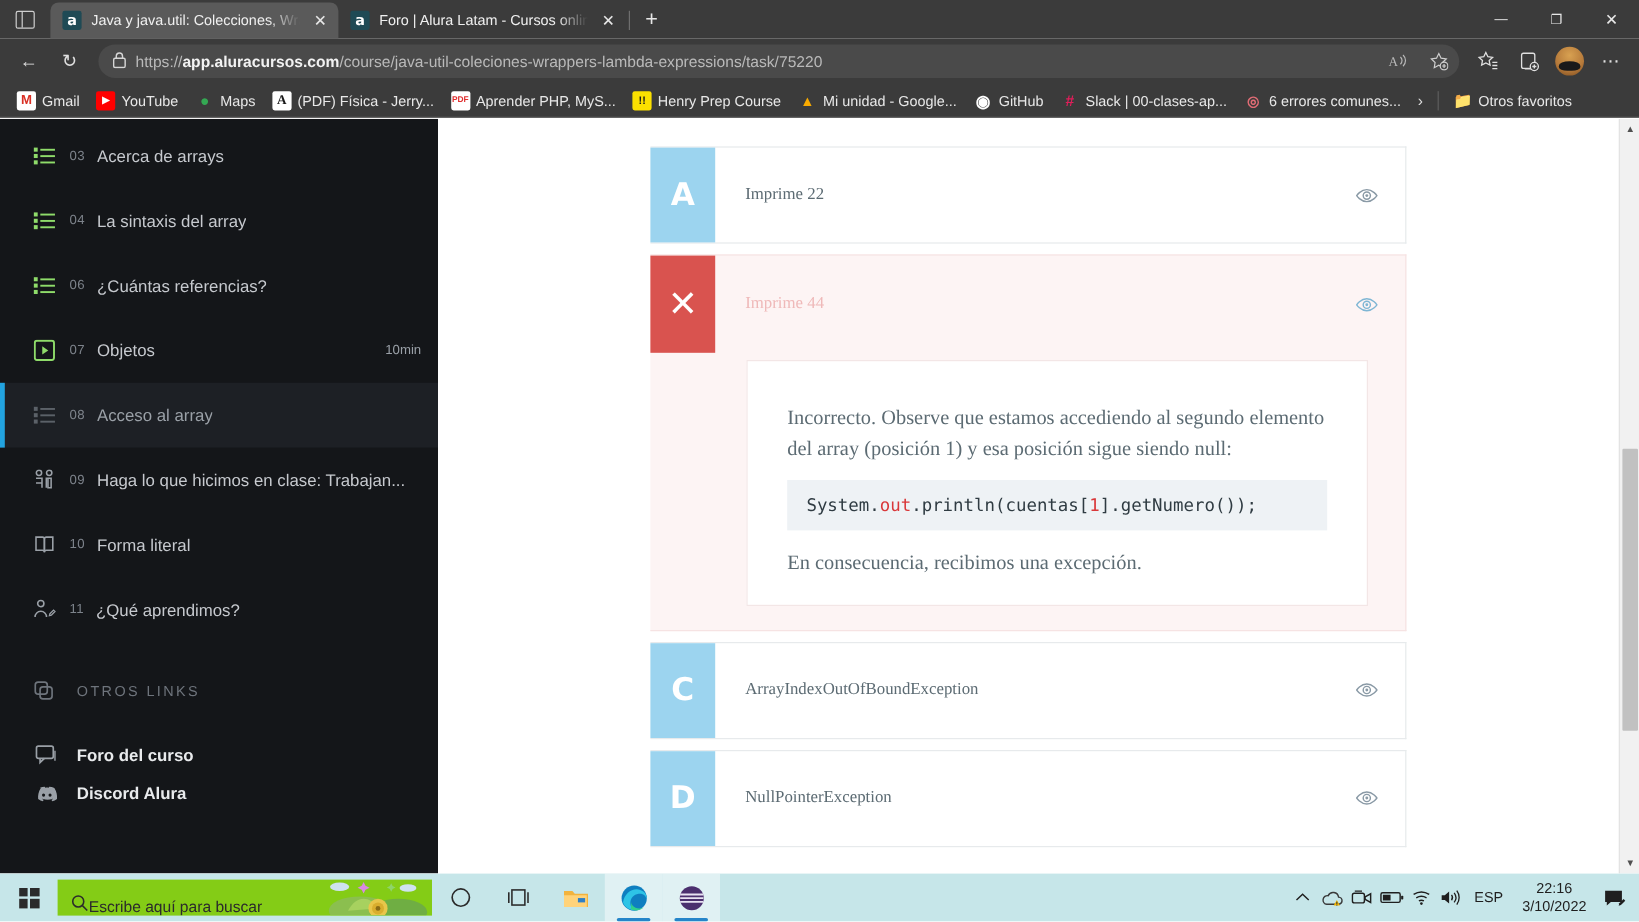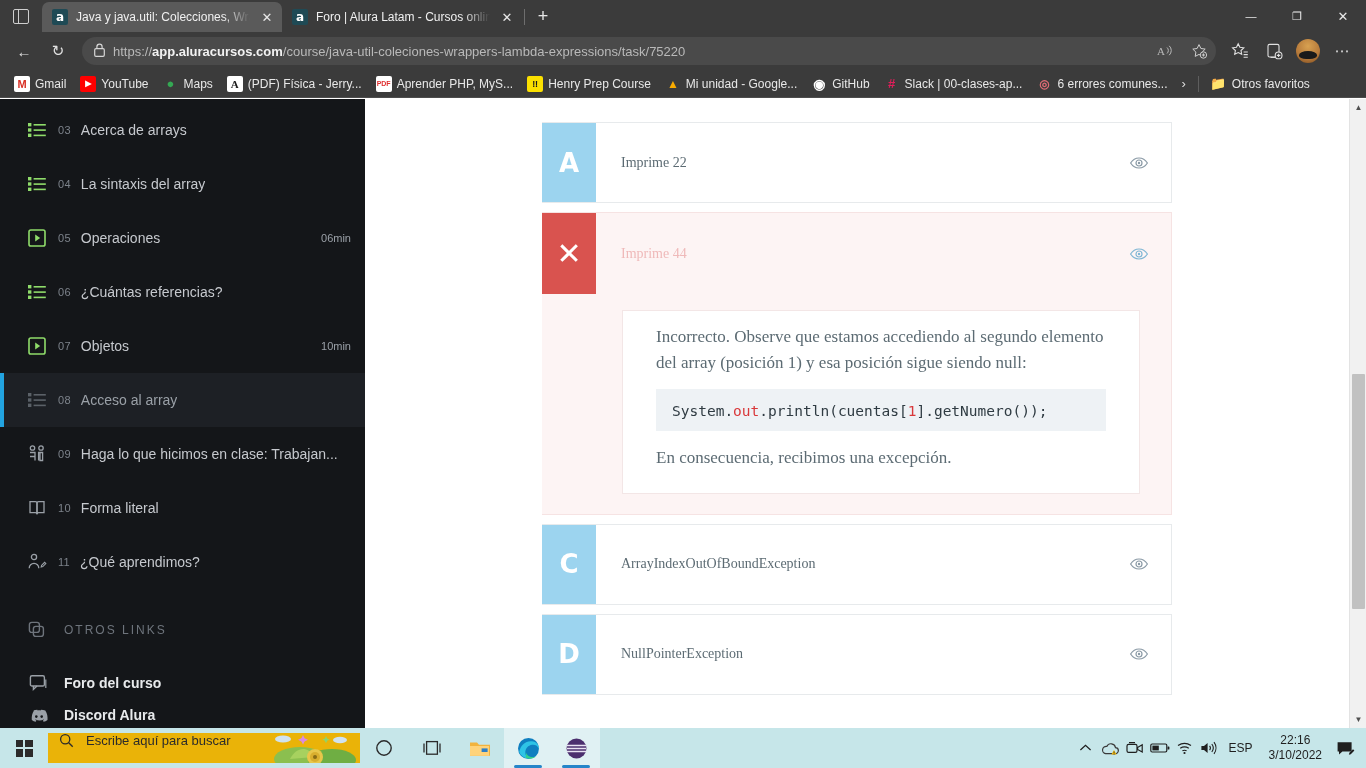--- a/index.html
+++ b/index.html
@@ -189,22 +189,22 @@
   
   .opt.wrong {
     flex-direction: column; background: #fdf4f4; border-color: #f6e3e3;
     margin-bottom: 9px;
   }
   .wrong-head { display: flex; min-height: 81px; }
   .opt.wrong .opt-badge { background: #d9534f; font-size: 30px; }
   .opt.wrong .opt-text { color: #efb9b9; }
 
   .feedback {
-    margin: 16px 31px 20px 80px; background: #fff; border: 1px solid #f3e6e6;
-    padding: 13px 33px 22px 33px;
+    margin: 6px 31px 20px 80px; background: #fff; border: 1px solid #f3e6e6;
+    padding: 34px 33px 22px 33px;
   }
   .fb-text {
     font-family: "Liberation Serif", serif; font-size: 17px;
     color: #5c6b73; line-height: 1.5;
   }
   .code-block {
     background: #eef2f5; margin: 14px 0 14px 0; padding: 14px 16px 12px 16px;
   }
   .code-line {
     font-family: "DejaVu Sans Mono", monospace; font-size: 14.5px;
@@ -243,22 +243,22 @@
     background: #c6e6e9; display: flex; align-items: center;
   }
   .start-btn {
     width: 48px; height: 40px; display: flex; align-items: center;
     justify-content: center;
   }
   .win-logo { width: 17px; height: 17px; display: grid;
     grid-template-columns: 1fr 1fr; grid-template-rows: 1fr 1fr; gap: 1.6px; }
   .win-logo span { background: #2b2b2b; }
   .search-box {
-    width: 312px; height: 30px; background: #eab308; display: flex;
-    align-items: flex-start; gap: 12px; padding-left: 11px; position: relative;
+    width: 312px; height: 30px; background: #84cc16; display: flex;
+    align-items: flex-end; gap: 0; padding-left: 11px; position: relative;
     overflow: hidden;
   }
   .search-box .s-ico { color: #2b2b2b; font-size: 14px; flex:0 0 auto; }
   .search-box .s-ph { font-size: 13px; color: #2b2b2b; }
   .search-deco {
     position: absolute; right: 0; top: 0; width: 90px; height: 30px;
     overflow: hidden;
   }
   .tb-task {
     width: 48px; height: 40px; display: flex; align-items: center;
@@ -443,31 +443,20 @@
                 <rect x="0" y="11.6" width="3.4" height="3.4" fill="#8fdc6a"></rect>
                 <rect x="5.6" y="2" width="12.2" height="1.6" fill="#8fdc6a"></rect>
                 <rect x="5.6" y="7.3" width="12.2" height="1.6" fill="#8fdc6a"></rect>
                 <rect x="5.6" y="12.6" width="12.2" height="1.6" fill="#8fdc6a"></rect>
               </svg>
           </span>
           <span class="side-num">04</span>
           <span class="side-label">La sintaxis del array</span>
         </div>
 
-        <div class="side-item">
-          <span class="ico">
-            <svg width="18" height="18" viewBox="0 0 18 18">
-                <rect x="1" y="1" width="16" height="16" rx="1.8" stroke="#8fdc6a" stroke-width="1.6" fill="none"></rect>
-                <path d="M7.2 5.6l5 3.4-5 3.4z" fill="#8fdc6a"></path>
-              </svg>
-          </span>
-          <span class="side-num">05</span>
-          <span class="side-label">Operaciones</span>
-          <span style="margin-left:auto;font-size:11px;color:#9aa0a7;">06min</span>
-        </div>
 
         <div class="side-item">
           <span class="ico">
             <svg width="18" height="16" viewBox="0 0 18 16">
                 <rect x="0" y="1" width="3.4" height="3.4" fill="#8fdc6a"></rect>
                 <rect x="0" y="6.3" width="3.4" height="3.4" fill="#8fdc6a"></rect>
                 <rect x="0" y="11.6" width="3.4" height="3.4" fill="#8fdc6a"></rect>
                 <rect x="5.6" y="2" width="12.2" height="1.6" fill="#8fdc6a"></rect>
                 <rect x="5.6" y="7.3" width="12.2" height="1.6" fill="#8fdc6a"></rect>
                 <rect x="5.6" y="12.6" width="12.2" height="1.6" fill="#8fdc6a"></rect>

